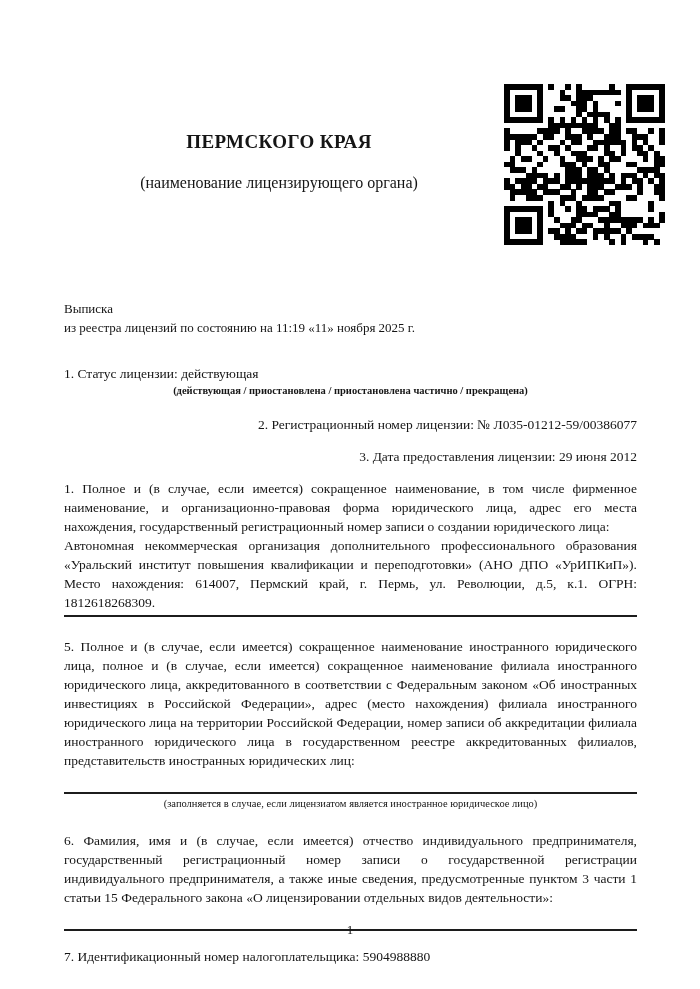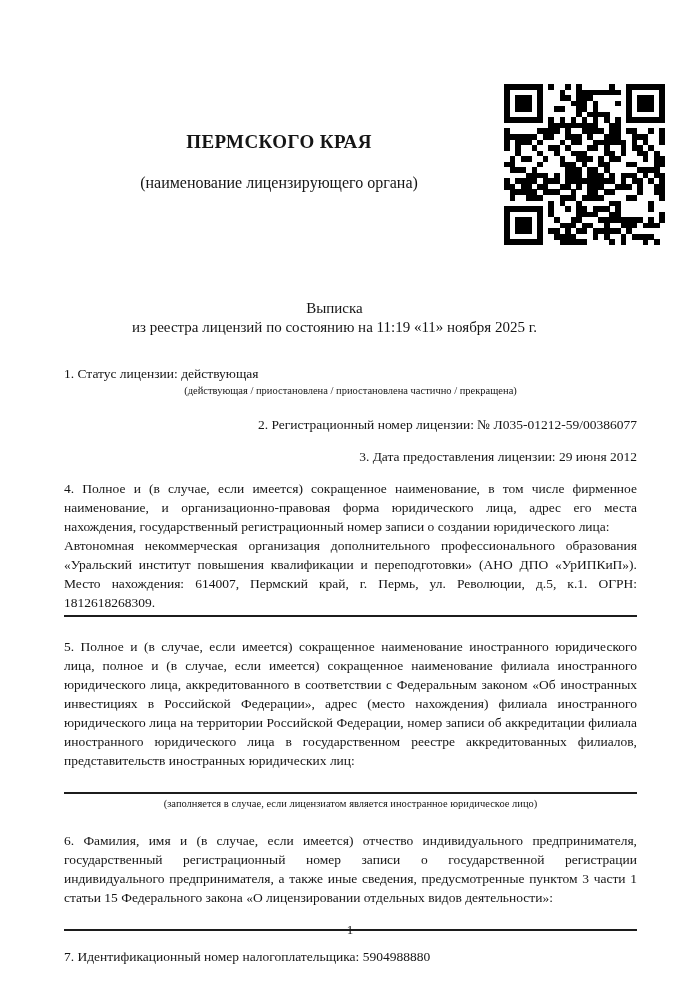--- a/index.html
+++ b/index.html
@@ -40,25 +40,24 @@
   }
   .header .header-caption {
     font-size: 16px;
     line-height: 14px;
     margin-top: 20px;
   }
 
   
   .doc-title {
     position: absolute;
-    left: 48px;
+    left: 64px;
     top: 299px;
     width: 573px;
-    text-align: center;
-    font-size: 15px;
+    font-size: 13px;
     line-height: 19px;
   }
 
   
   .body {
     position: absolute;
     left: 64px;
     top: 364px;
     width: 573px;
     font-size: 13.5px;
@@ -66,21 +65,21 @@
   }
   .para {
     text-align: justify;
     text-align-last: left;
   }
   .small-caption {
     font-size: 10.5px;
     line-height: 15px;
     text-align: center;
   }
-  .item1-caption { margin-bottom: 17px; }
+  .item1-caption { margin-bottom: 17px; font-weight: bold; }
   .single-item { margin-bottom: 13px; text-align: right; }
   .rule {
     border-top: 2px solid #1c1c1c;
     margin-top: 3px;
     margin-bottom: 2px;
   }
   .empty-value-line { height: 19px; }
   .section { margin-bottom: 20px; }
   .section-last { margin-bottom: 16px; }
 
@@ -551,21 +550,21 @@
   <div class="body">
 
     <div>1. Статус лицензии: действующая</div>
     <div class="small-caption item1-caption">(действующая / приостановлена / приостановлена частично / прекращена)</div>
 
     <div class="single-item">2. Регистрационный номер лицензии: № Л035-01212-59/00386077</div>
 
     <div class="single-item">3. Дата предоставления лицензии: 29 июня 2012</div>
 
     <div class="section">
-      <div class="para">4. Полное и (в случае, если имеется) сокращенное наименование, в том числе фирменное наименование, и организационно-правовая форма юридического лица, адрес его места нахождения, государственный регистрационный номер записи о создании юридического лица:</div>
+      <div class="para">1. Полное и (в случае, если имеется) сокращенное наименование, в том числе фирменное наименование, и организационно-правовая форма юридического лица, адрес его места нахождения, государственный регистрационный номер записи о создании юридического лица:</div>
       <div class="para">Автономная некоммерческая организация дополнительного профессионального образования «Уральский институт повышения квалификации и переподготовки» (АНО ДПО «УрИПКиП»). Место нахождения: 614007, Пермский край, г. Пермь, ул. Революции, д.5, к.1. ОГРН: 1812618268309.</div>
       <div class="rule"></div>
     </div>
 
     <div class="section">
       <div class="para">5. Полное и (в случае, если имеется) сокращенное наименование иностранного юридического лица, полное и (в случае, если имеется) сокращенное наименование филиала иностранного юридического лица, аккредитованного в соответствии с Федеральным законом «Об иностранных инвестициях в Российской Федерации», адрес (место нахождения) филиала иностранного юридического лица на территории Российской Федерации, номер записи об аккредитации филиала иностранного юридического лица в государственном реестре аккредитованных филиалов, представительств иностранных юридических лиц:</div>
       <div class="empty-value-line"></div>
       <div class="rule"></div>
       <div class="small-caption">(заполняется в случае, если лицензиатом является иностранное юридическое лицо)</div>
     </div>

